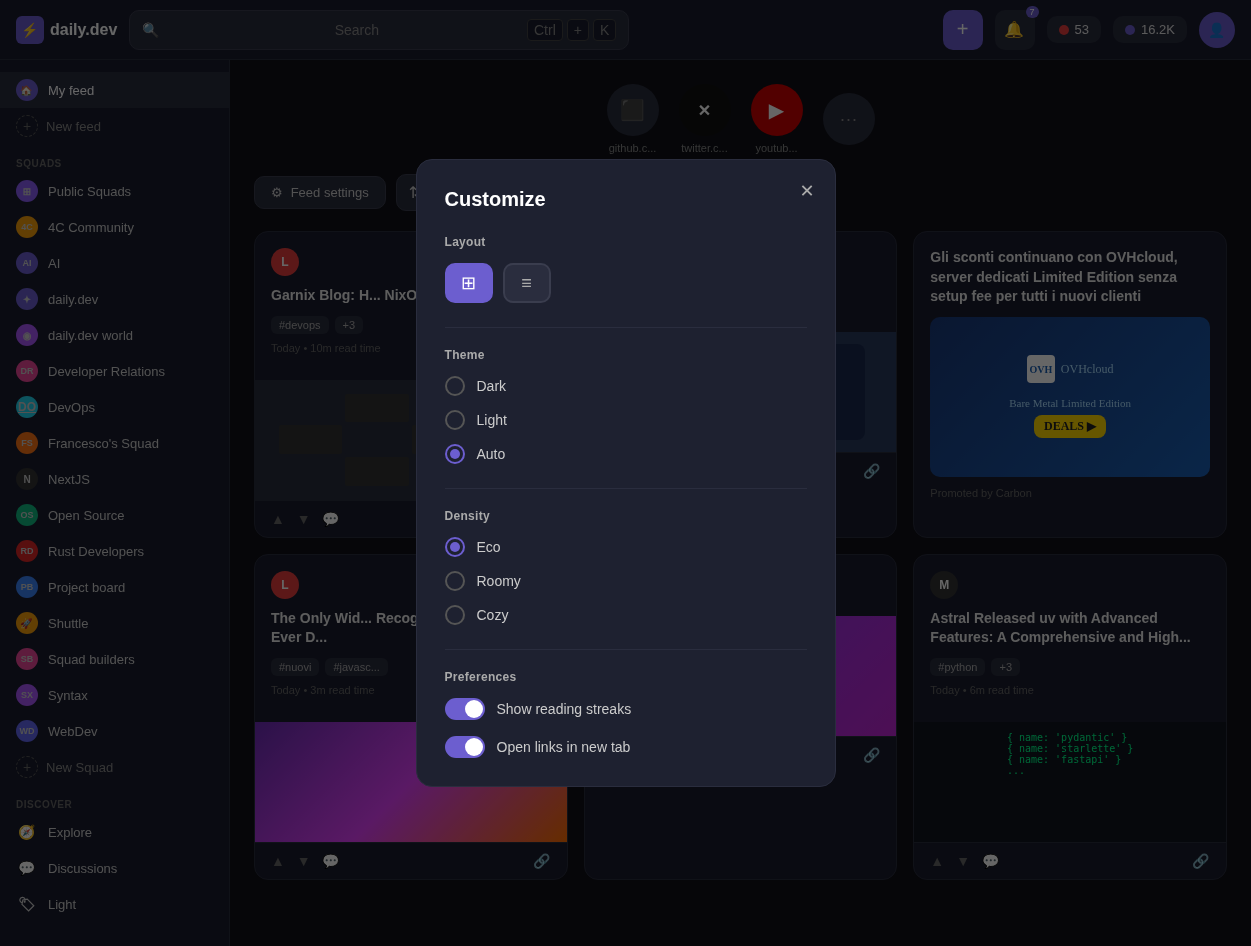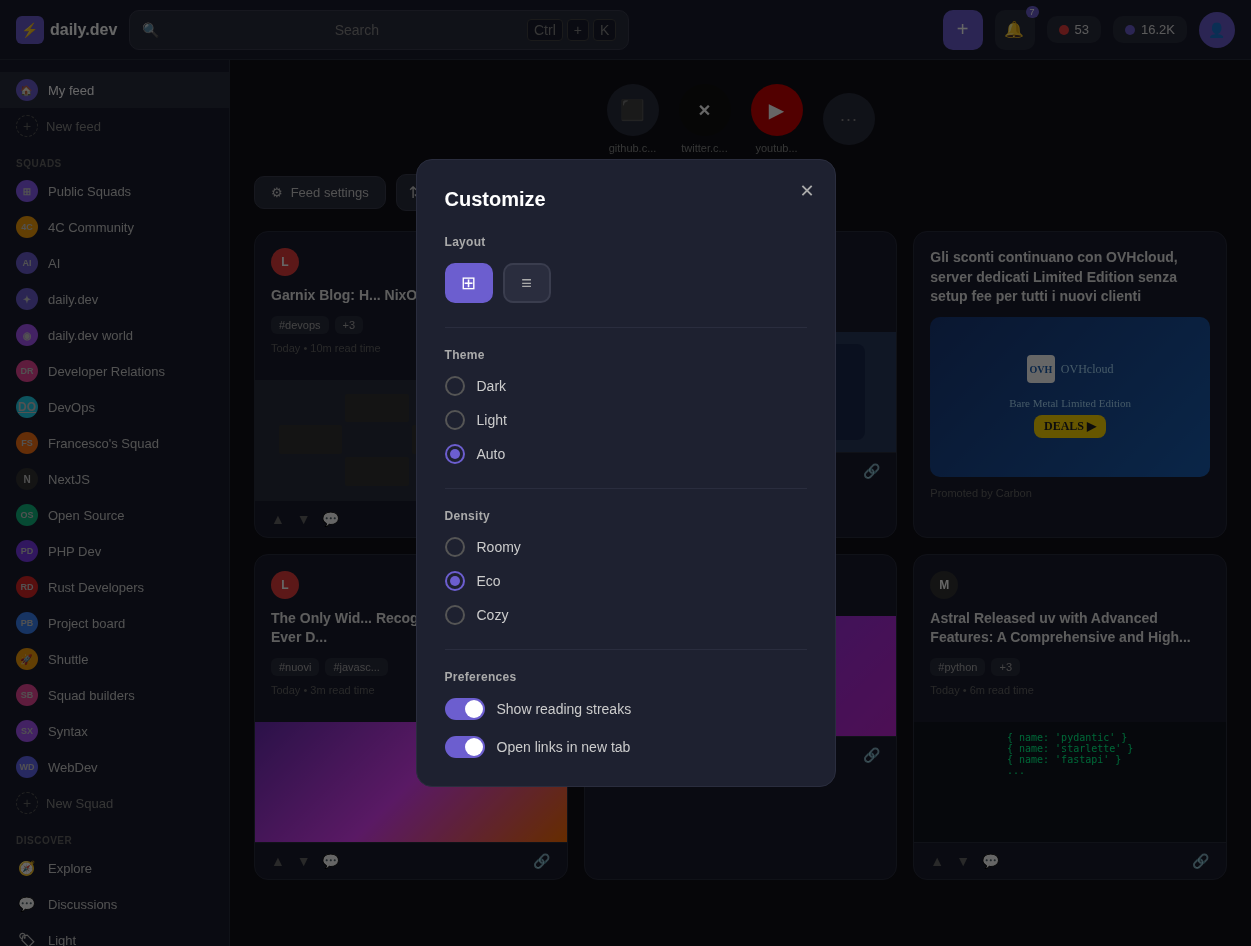--- a/index.html
+++ b/index.html
@@ -589,24 +589,20 @@
       <div class="sidebar-avatar" style="background:#f97316;font-size:9px;">FS</div>
       <span>Francesco's Squad</span>
     </div>
     <div class="sidebar-item">
       <div class="sidebar-avatar" style="background:#333;font-size:10px;">N</div>
       <span>NextJS</span>
     </div>
     <div class="sidebar-item">
       <div class="sidebar-avatar" style="background:#10b981;font-size:9px;">OS</div>
       <span>Open Source</span>
-    </div>
-    <div class="sidebar-item">
-      <div class="sidebar-avatar" style="background:#7c3aed;font-size:9px;">PD</div>
-      <span>PHP Dev</span>
     </div>
     <div class="sidebar-item">
       <div class="sidebar-avatar" style="background:#dc2626;font-size:9px;">RD</div>
       <span>Rust Developers</span>
     </div>
     <div class="sidebar-item">
       <div class="sidebar-avatar" style="background:#3b82f6;font-size:9px;">PB</div>
       <span>Project board</span>
     </div>
     <div class="sidebar-item">
@@ -845,28 +841,28 @@
         </div>
         <span class="radio-label">Auto</span>
       </div>
     </div>
 
     <div class="divider"></div>
 
     <div class="modal-section-label">Density</div>
     <div class="radio-group">
       <div class="radio-item">
+        <div class="radio-circle selected">
+          <div class="radio-dot"></div>
+        </div>
+        <span class="radio-label">Eco</span>
+      </div>
+      <div class="radio-item">
         <div class="radio-circle"></div>
         <span class="radio-label">Roomy</span>
-      </div>
-      <div class="radio-item">
-        <div class="radio-circle selected">
-          <div class="radio-dot"></div>
-        </div>
-        <span class="radio-label">Eco</span>
       </div>
       <div class="radio-item">
         <div class="radio-circle"></div>
         <span class="radio-label">Cozy</span>
       </div>
     </div>
 
     <div class="divider"></div>
 
     <div class="modal-section-label">Preferences</div>

